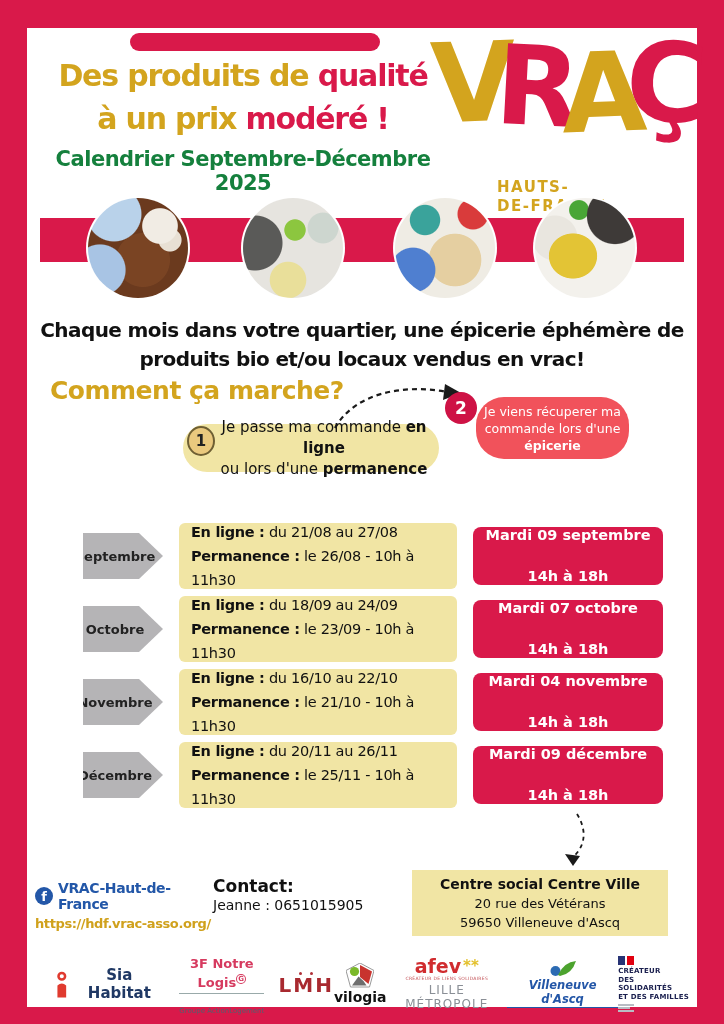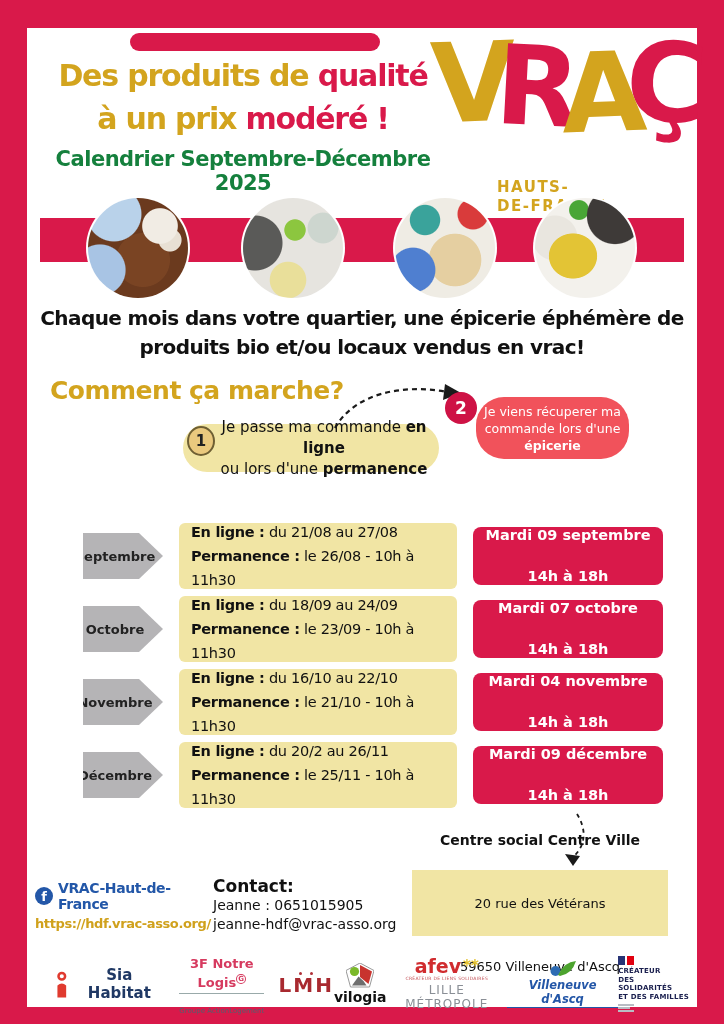--- a/index.html
+++ b/index.html
@@ -56,21 +56,21 @@
     radial-gradient(circle at 60% 62%, #e5cfa1 0 30%, transparent 31%),
     #efece4;}
   .photo4{left:508px;background:
     radial-gradient(circle at 80% 18%, #3e3a38 0 24%, transparent 25%),
     radial-gradient(circle at 44% 12%, #49a636 0 9%, transparent 10%),
     radial-gradient(ellipse at 38% 58%, #e3c435 0 27%, transparent 28%),
     radial-gradient(circle at 20% 40%, #e9e6df 0 22%, transparent 23%),
     #f3f1ec;}
 
   
-  .tagline{left:0;right:0;top:276px;text-align:center;color:#111;font-weight:bold;
+  .tagline{left:0;right:0;top:288px;text-align:center;color:#111;font-weight:bold;
     font-size:20px;letter-spacing:-0.6px;line-height:29px;}
 
   
   .how-heading{left:23px;top:348px;color:#D3A41E;font-weight:bold;font-size:25px;letter-spacing:-0.5px;}
   .step1-pill{left:156px;top:396px;width:256px;height:48px;background:#F1E5A4;border-radius:26px;
     display:flex;flex-direction:column;justify-content:center;text-align:center;
     font-size:15px;color:#111;line-height:21px;padding-left:26px;box-sizing:border-box;}
   .step1-num{left:160px;top:398px;width:24px;height:26px;border-radius:50%;background:#EAC97E;
     border:2px solid #6e5f33;color:#222;font-weight:bold;font-size:15px;
     display:flex;align-items:center;justify-content:center;z-index:2;}
@@ -102,21 +102,21 @@
   .fb-line{display:flex;align-items:center;gap:5px;}
   .fb-icon{width:18px;height:18px;border-radius:50%;background:#2357A8;color:#fff;
     font-weight:bold;font-size:13px;display:flex;align-items:center;justify-content:center;flex:0 0 auto;}
   .fb-name{color:#2357A8;font-weight:bold;font-size:14px;letter-spacing:-0.4px;}
   .site-url{margin-top:4px;color:#D0A11C;font-weight:bold;font-size:13px;letter-spacing:-0.4px;}
   .contact-block{left:186px;top:848px;color:#111;}
   .contact-heading{font-weight:bold;font-size:17px;}
   .contact-line{font-size:14px;line-height:19px;}
   .address-box{left:385px;top:842px;width:256px;height:66px;background:#F1E5A4;
     display:flex;flex-direction:column;justify-content:center;text-align:center;
-    font-size:13px;color:#111;line-height:19px;gap:44px;}
+    font-size:13px;color:#111;line-height:19px;}
   .address-box .l1{font-weight:bold;font-size:14px;}
 
   
   .partners{left:28px;right:8px;top:928px;height:56px;display:flex;align-items:center;justify-content:space-between;}
   .partner{display:flex;flex-direction:column;align-items:center;text-align:center;}
   .sia-wrap{flex-direction:row;gap:5px;align-items:center;}
   .sia-text{color:#1F3864;font-weight:bold;font-size:15px;}
   .nl-text{color:#D63A5F;font-weight:bold;font-size:13px;}
   .nl-mark{font-size:7px;border:1px solid #D63A5F;border-radius:50%;padding:0 1px;vertical-align:super;color:#D63A5F;font-weight:bold;}
   .nl-sub{margin-top:2px;border-top:1px solid #9aa;color:#55606e;font-size:7px;padding-top:13px;}
@@ -231,21 +231,21 @@
       </div>
       <div class="date-box">
         <div>Mardi 04 novembre</div>
         <div>14h à 18h</div>
       </div>
     </div>
 
     <div class="cal-row">
       <div class="month-arrow">Décembre</div>
       <div class="info-box">
-        <div><b>En ligne :</b> <span>du 20/2 au 26/11</span></div>
+        <div><b>En ligne :</b> <span>du 20/11 au 26/11</span></div>
         <div><b>Permanence :</b> <span>le 25/11 - 10h à 11h30</span></div>
       </div>
       <div class="date-box">
         <div>Mardi 09 décembre</div>
         <div>14h à 18h</div>
       </div>
     </div>
 
   </div>
 
@@ -258,21 +258,20 @@
     <div class="fb-line">
       <span class="fb-icon">f</span>
       <span class="fb-name">VRAC-Haut-de-France</span>
     </div>
     <div class="site-url">https://hdf.vrac-asso.org/</div>
   </div>
 
   <div class="abs contact-block">
     <div class="contact-heading">Contact:</div>
     <div class="contact-line">Jeanne : 0651015905</div>
-    <div class="contact-line">jeanne-hdf@vrac-asso.org</div>
   </div>
 
   <div class="abs address-box">
     <div class="l1">Centre social Centre Ville</div>
     <div>20 rue des Vétérans</div>
     <div>59650 Villeneuve d'Ascq</div>
   </div>
 
   <div class="abs partners">
 

